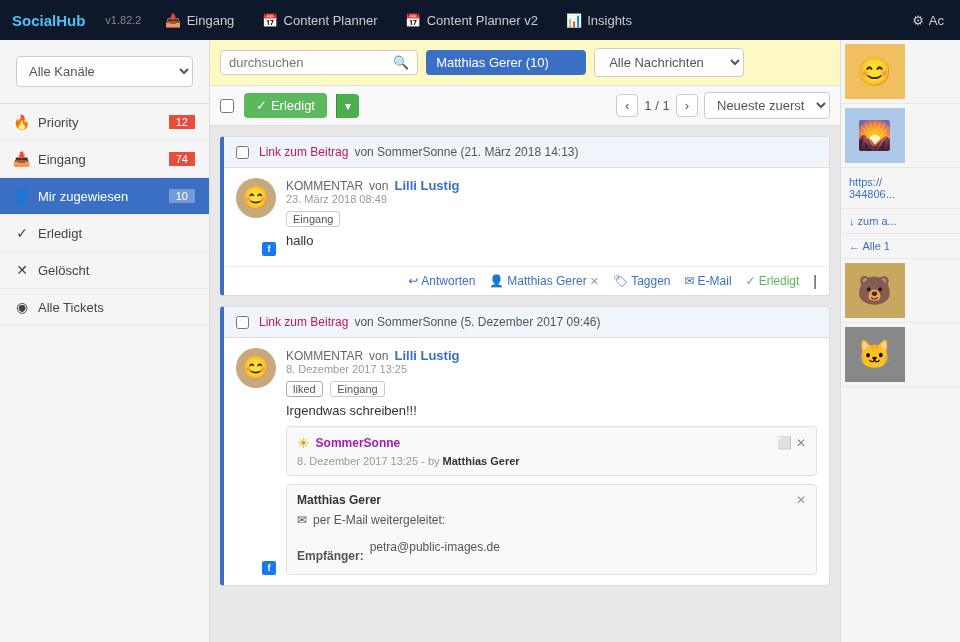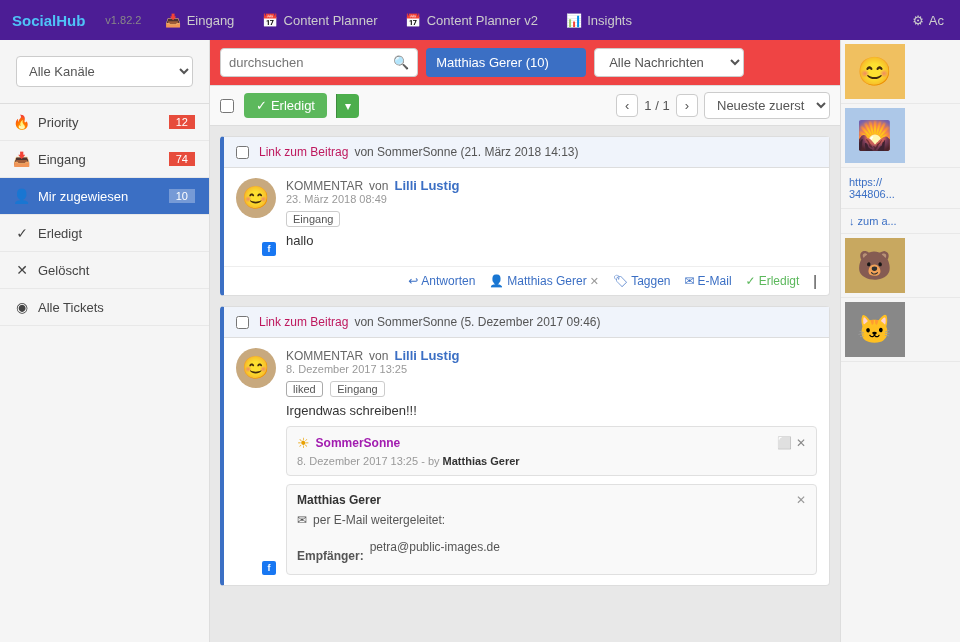--- a/index.html
+++ b/index.html
@@ -1,20 +1,20 @@
 <!DOCTYPE html>
 <html><head>
   <meta charset="utf-8">
   <style>
     * { box-sizing: border-box; margin: 0; padding: 0; }
     body { font-family: Arial, sans-serif; font-size: 13px; background: #f0f0f0; overflow: hidden; width: 960px; height: 642px; }
 
     
     .top-nav {
-      background: #4c1d95;
+      background: #0f172a;
       height: 40px;
       display: flex;
       align-items: center;
       padding: 0 12px;
       gap: 20px;
       color: #ccc;
     }
     .brand { color: white; font-weight: bold; font-size: 15px; }
     .brand span { color: #4fc3f7; }
     .version { color: #888; font-size: 11px; }
@@ -73,24 +73,25 @@
       text-align: center;
     }
     .sidebar-item.active .badge { background: rgba(255,255,255,0.3); }
     .icon-circle { width: 16px; height: 16px; display: inline-flex; align-items: center; justify-content: center; font-size: 14px; }
 
     
     .main { flex: 1; display: flex; flex-direction: column; overflow: hidden; }
 
     
     .search-bar {
-      background: #ef4444;
+      background: #fef9c3;
       border-bottom: 1px solid #ddd;
       padding: 8px 10px;
       display: flex;
+      align-items: center;
       gap: 8px;
     }
     .search-input-wrap {
       display: flex;
       align-items: center;
       border: 1px solid #ccc;
       border-radius: 4px;
       background: white;
       padding: 4px 8px;
       gap: 4px;
@@ -506,20 +507,23 @@
     <div class="right-panel-item">
       <div class="rp-avatar" style="background:#adc8e8; font-size:28px;">🌄</div>
     </div>
     <div class="right-panel-item">
       <div class="rp-link">https://<br>344806...</div>
     </div>
     <div class="right-panel-item">
       <div class="rp-action">↓ zum a...</div>
     </div>
     <div class="right-panel-item">
+      <div class="rp-action">← Alle 1</div>
+    </div>
+    <div class="right-panel-item">
       <div class="rp-avatar" style="background:#c8a860; font-size:28px;">🐻</div>
     </div>
     <div class="right-panel-item">
       <div class="rp-avatar" style="background:#888; font-size:28px;">🐱</div>
     </div>
   </div>
 
 </div>
 
 </body></html>

